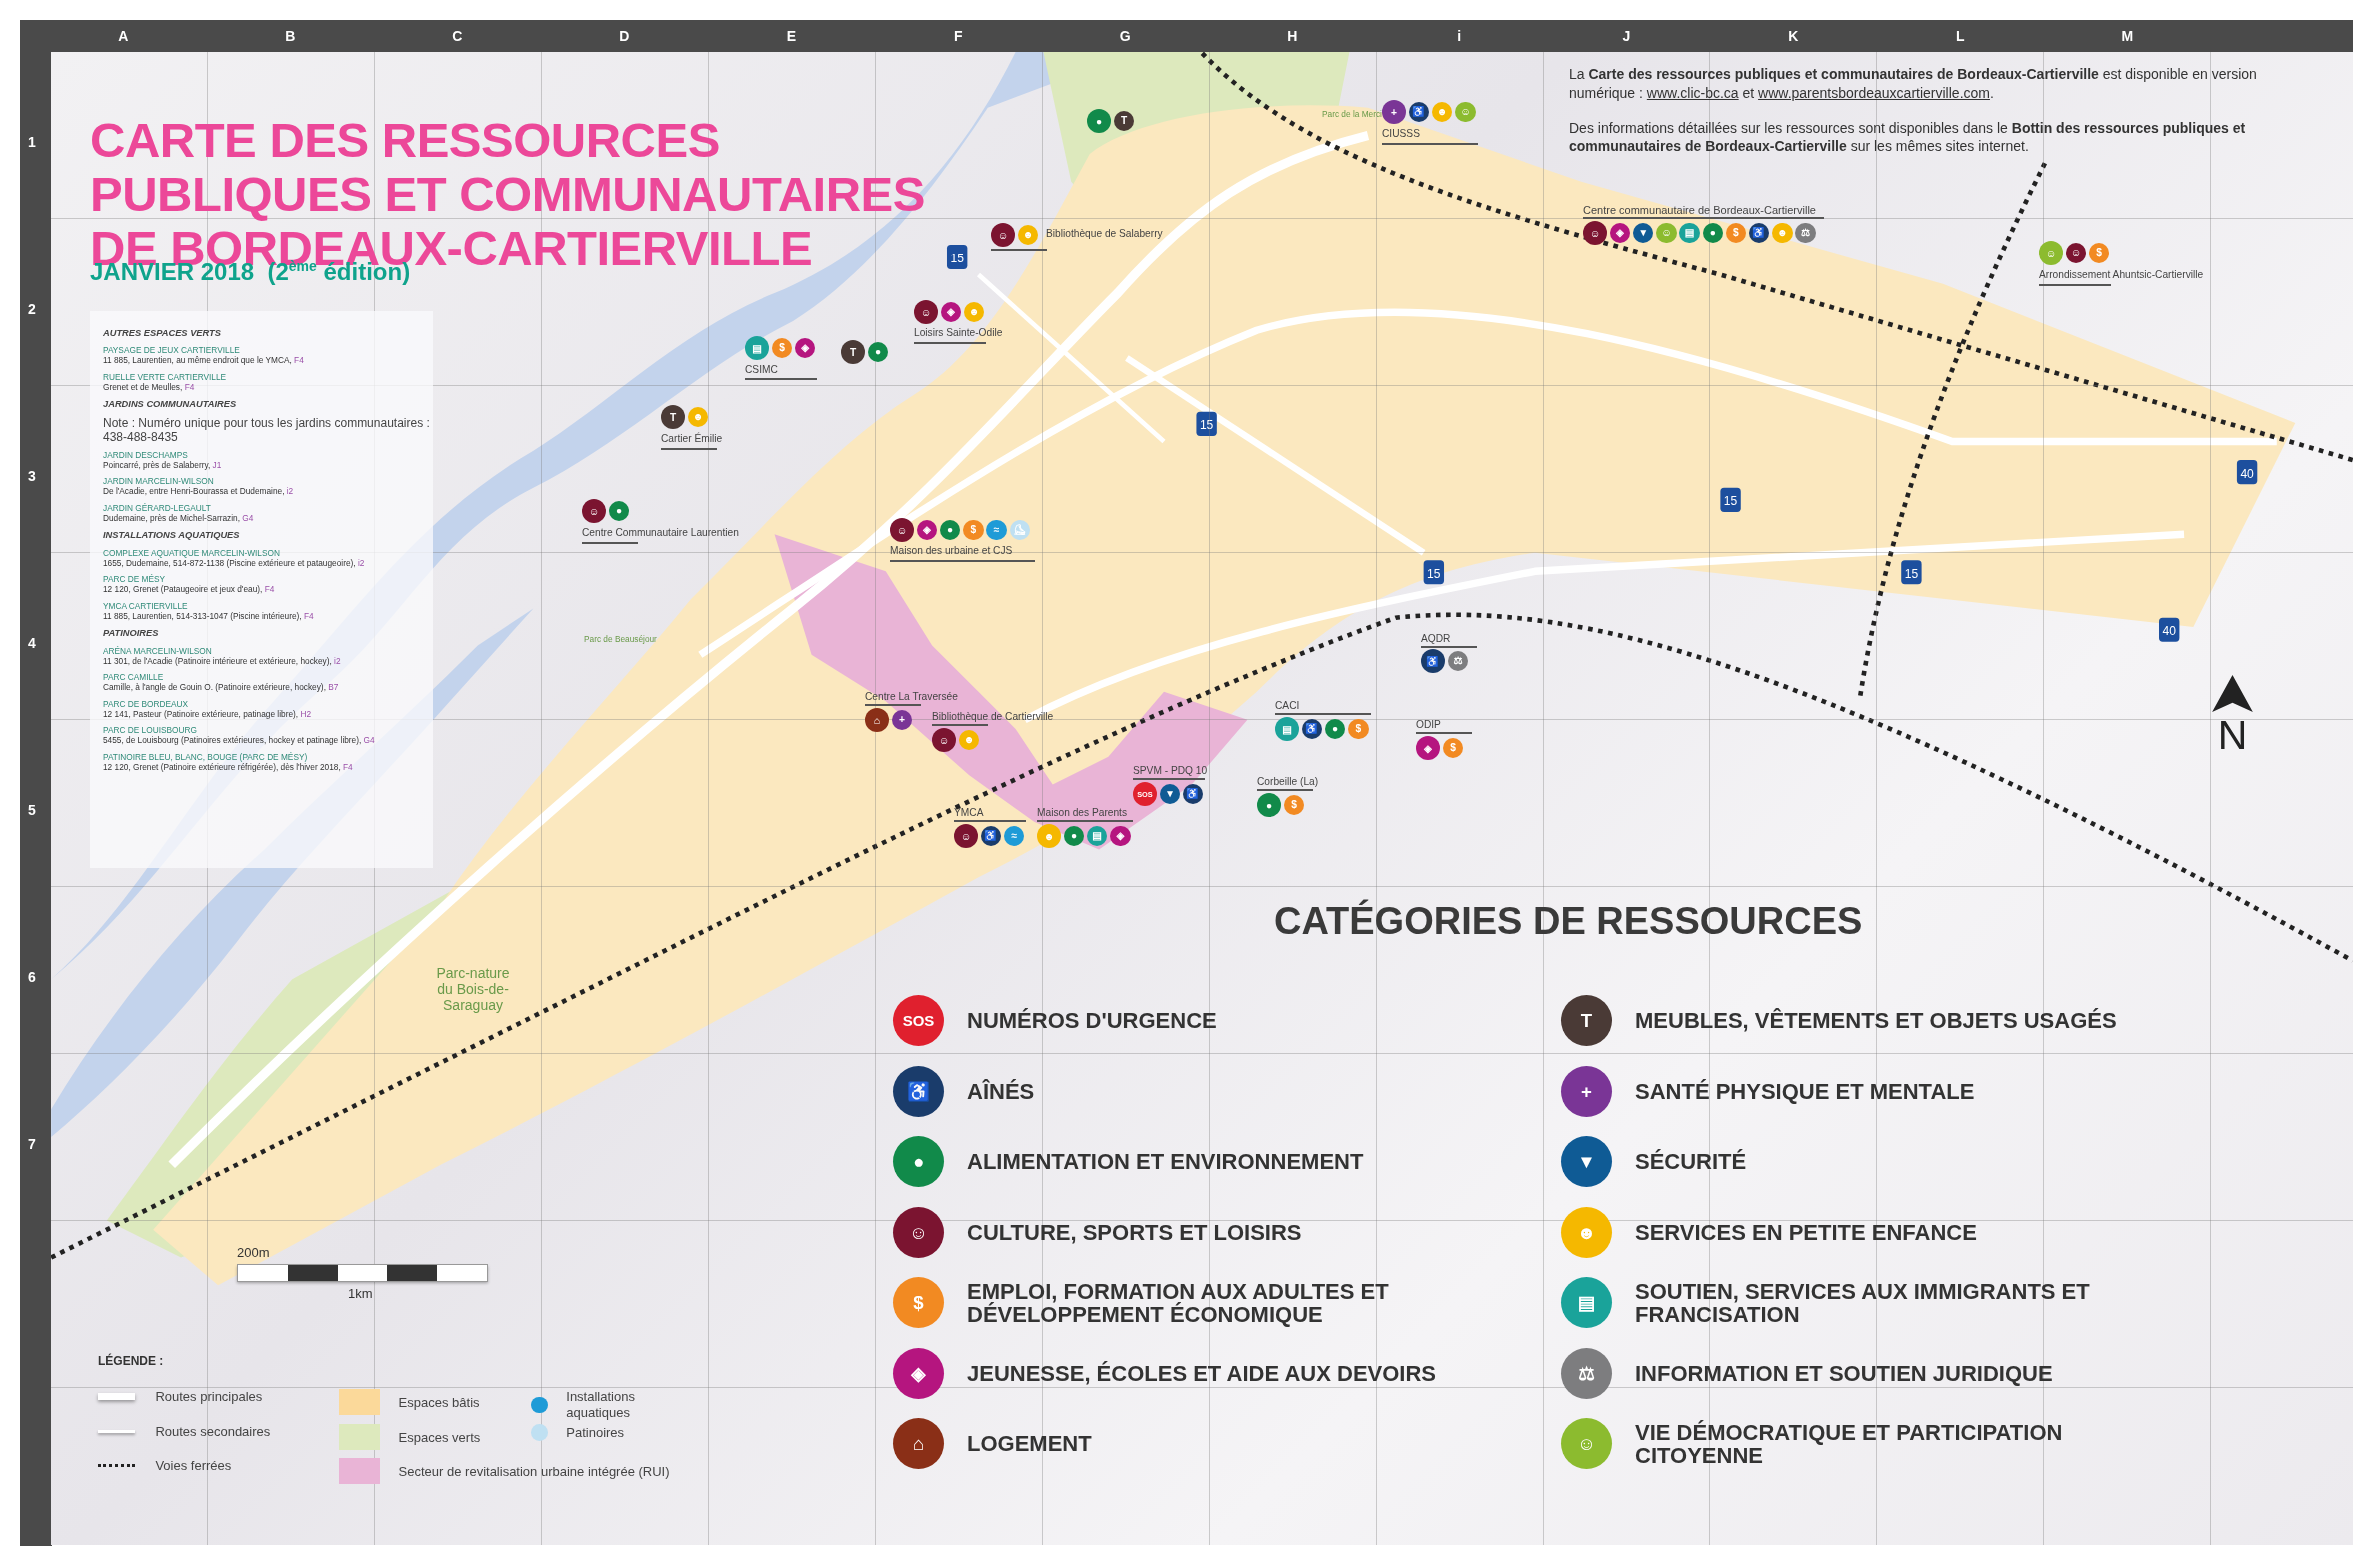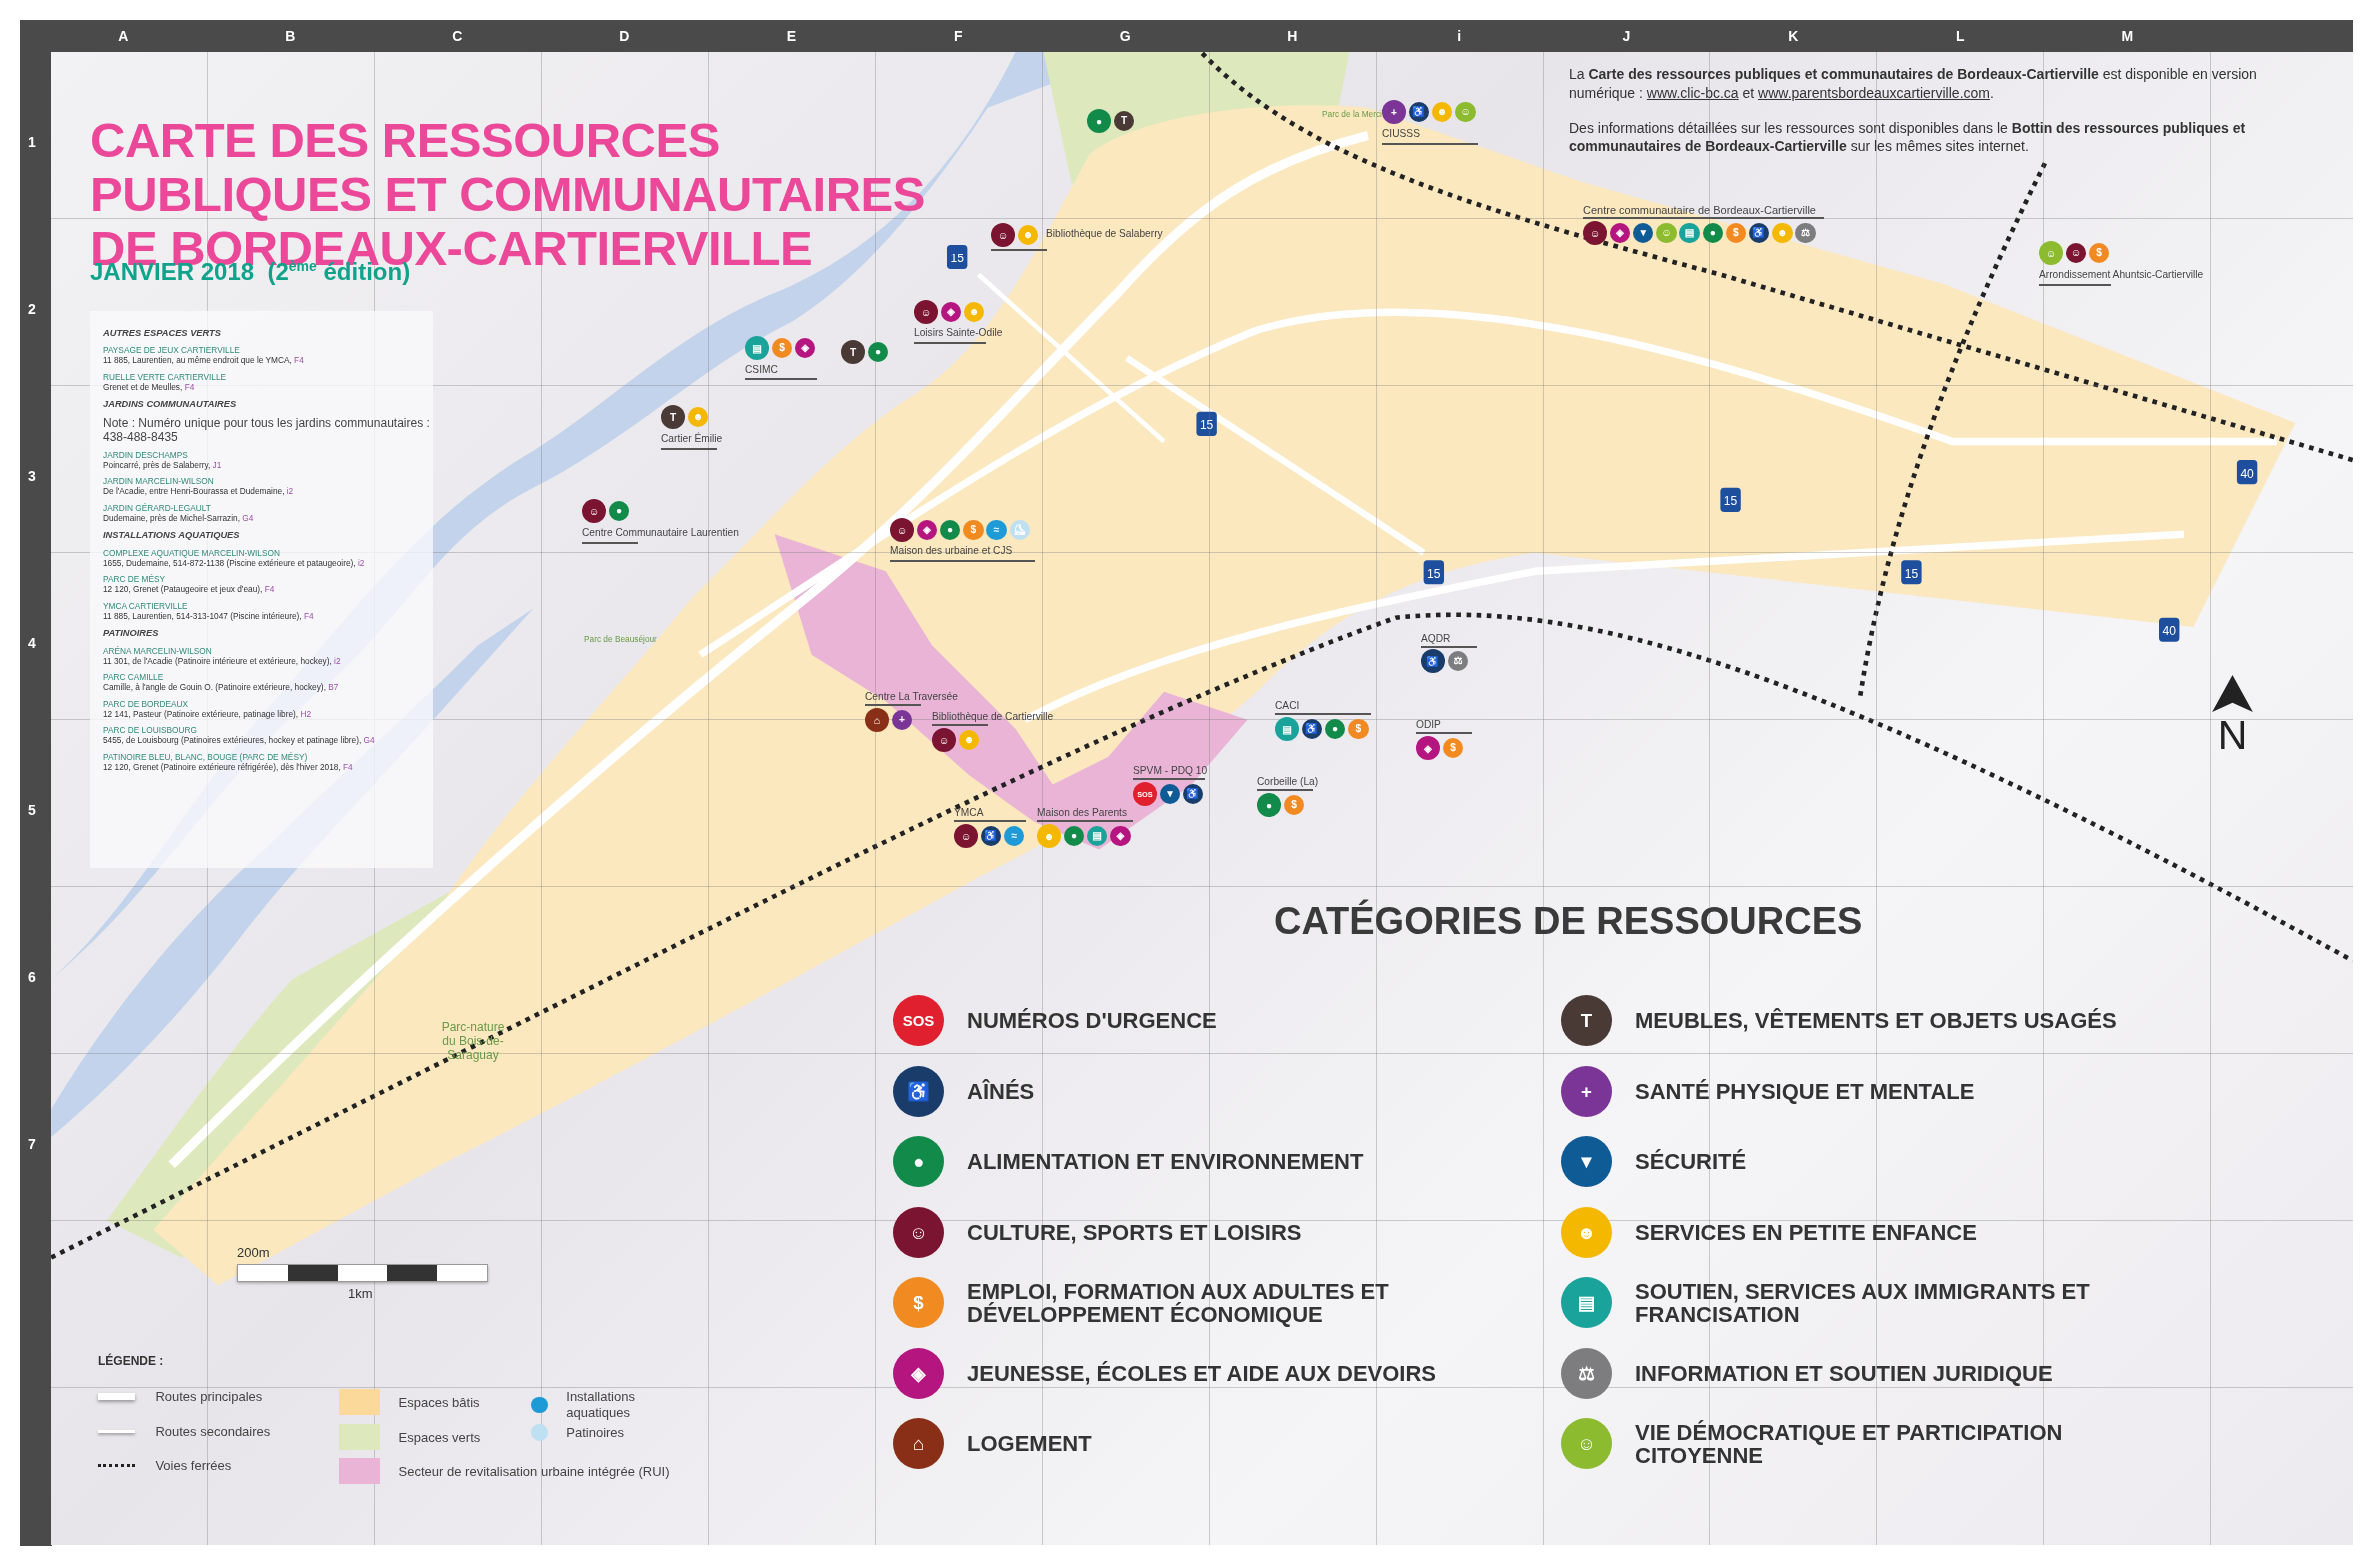--- a/index.html
+++ b/index.html
@@ -334,21 +334,21 @@
     <div class="poi" style="left: 1416px; top: 736px;">
       <div class="dot" style="width: 24px; height: 24px; background: rgb(181, 21, 127);">◈</div>
       <div class="dot" style="width: 20.4px; height: 20.4px; background: rgb(242, 138, 34);">$</div>
     </div>
     <div class="poi-label" style="left: 1416px; top: 719px;">ODIP</div>
     <div class="poi-line" style="left: 1416px; width: 56px; top: 732px;"></div>
   </div>
 
 <div class="poi-label" style="left:1322px;top:109px;color:#6a9a4a;font-size:8.3px;">Parc de la Merci</div>
 <div class="poi-label" style="left:584px;top:634px;color:#6a9a4a;font-size:8.3px;">Parc de Beauséjour</div>
-<div class="poi-label" style="left:436px;top:1020px;color:#6a9a4a;font-size:12px;width:74px;white-space:normal;">Parc-nature du Bois-de-Saraguay</div>
+<div class="poi-label" style="left:436px;top:965px;color:#6a9a4a;font-size:14px;width:74px;white-space:normal;">Parc-nature du Bois-de-Saraguay</div>
 
 <div class="north" style="left:2212px;top:675px;">
   <svg width="41" height="37" viewBox="0 0 44 40">
       <path d="M22,0 L44,40 L22,30 L0,40 Z" fill="#222"></path>
     </svg>
   <div style="font-size:41px;color:#222;line-height:41px;">N</div>
 </div>
 
 <div class="scale">
   <div style="font-size:13px;color:#333;">200m</div>

